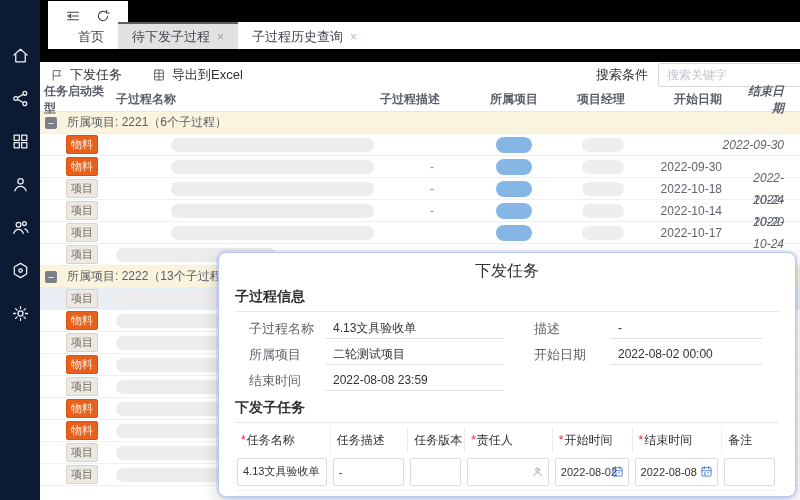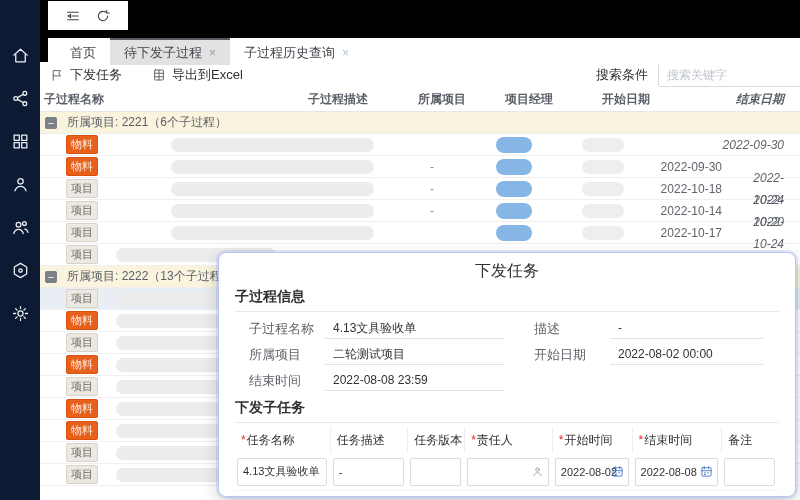--- a/index.html
+++ b/index.html
@@ -13,22 +13,22 @@
     align-items:center; padding-top:46px; gap:24px; }
   .s-icn { width:19px; height:19px; color:#eef1f6; display:block; cursor:pointer; }
   .icn svg, .s-icn svg { width:100%; height:100%; fill:none; stroke:currentColor;
     stroke-width:1.6; stroke-linecap:round; stroke-linejoin:round; display:block; }
 
   
   .topbar { position:absolute; left:40px; top:0; right:0; height:62px; background:#000; z-index:4; }
   .winbox { position:absolute; left:8px; top:1px; width:80px; height:29px; background:#fff;
     display:flex; align-items:center; justify-content:space-around; padding:0 10px; }
   .wicon { width:16px; height:16px; color:#3c4046; cursor:pointer; }
-  .tabbar { position:absolute; left:8px; top:38px; right:0; height:27px; background:#fff;
-    display:flex; align-items:stretch; padding-left:8px; }
+  .tabbar { position:absolute; left:8px; top:22px; right:0; height:27px; background:#fff;
+    display:flex; align-items:stretch; padding-left:16px; }
   .tab { display:flex; align-items:center; padding:0 14px; font-size:13px; color:#43474d;
     cursor:pointer; border-top:2px solid transparent; }
   .tab.active { background:#e2e2e2; border-top:2px solid #5a5e64; }
   .tab .x { margin-left:7px; font-size:12px; color:#a9c0d8; line-height:1; }
   .tab.active .x { color:#9a9a9a; }
 
   
   .content { position:absolute; left:40px; top:62px; right:0; bottom:0; background:#fff; overflow:hidden; }
   .toolbar { height:26px; display:flex; align-items:center; padding:0 0 0 10px; }
   .tbtn { display:flex; align-items:center; gap:6px; background:none; border:none;
@@ -200,20 +200,21 @@
             </svg>
           </span>
         <span>导出到Excel</span>
       </button>
       <div class="search">
         <span class="slabel">搜索条件</span>
         <input type="text" placeholder="搜索关键字" style="">
       </div>
     </div>
     <div class="thead" id="thead">
+        <div class="c0">任务启动类型</div>
         <div class="c1">子过程名称</div>
         <div class="c2">子过程描述</div>
         <div class="c3">所属项目</div>
         <div class="c4">项目经理</div>
         <div class="c5">开始日期</div>
         <div class="c6">结束日期</div>
       </div>
     <div class="tbody" id="tbody">
         <div class="grow">
           <span class="minus">−</span>

